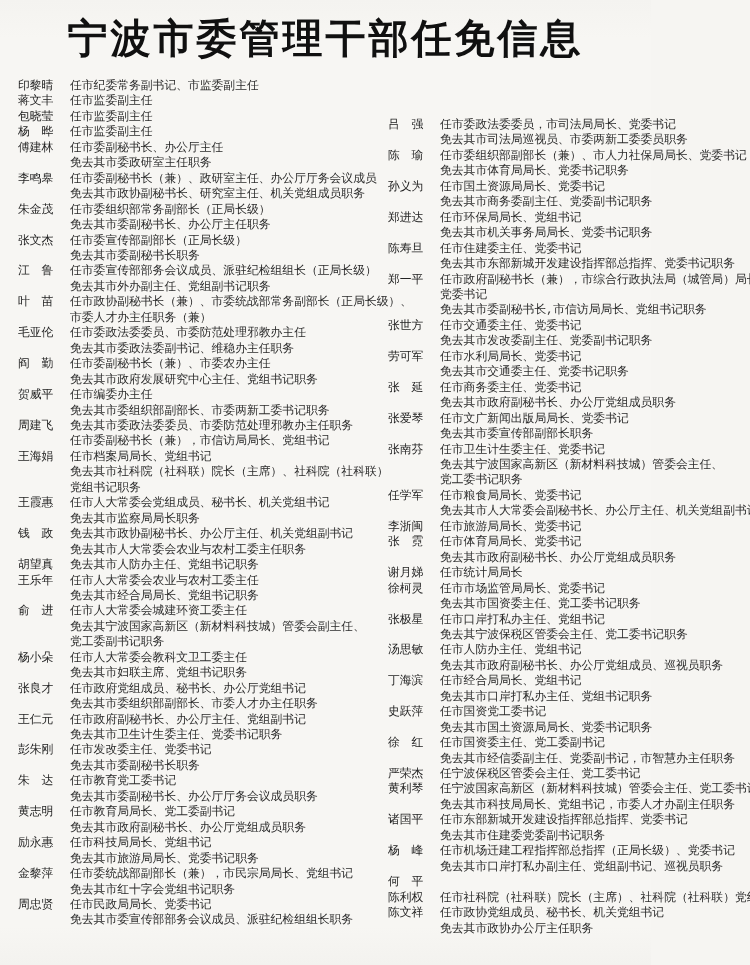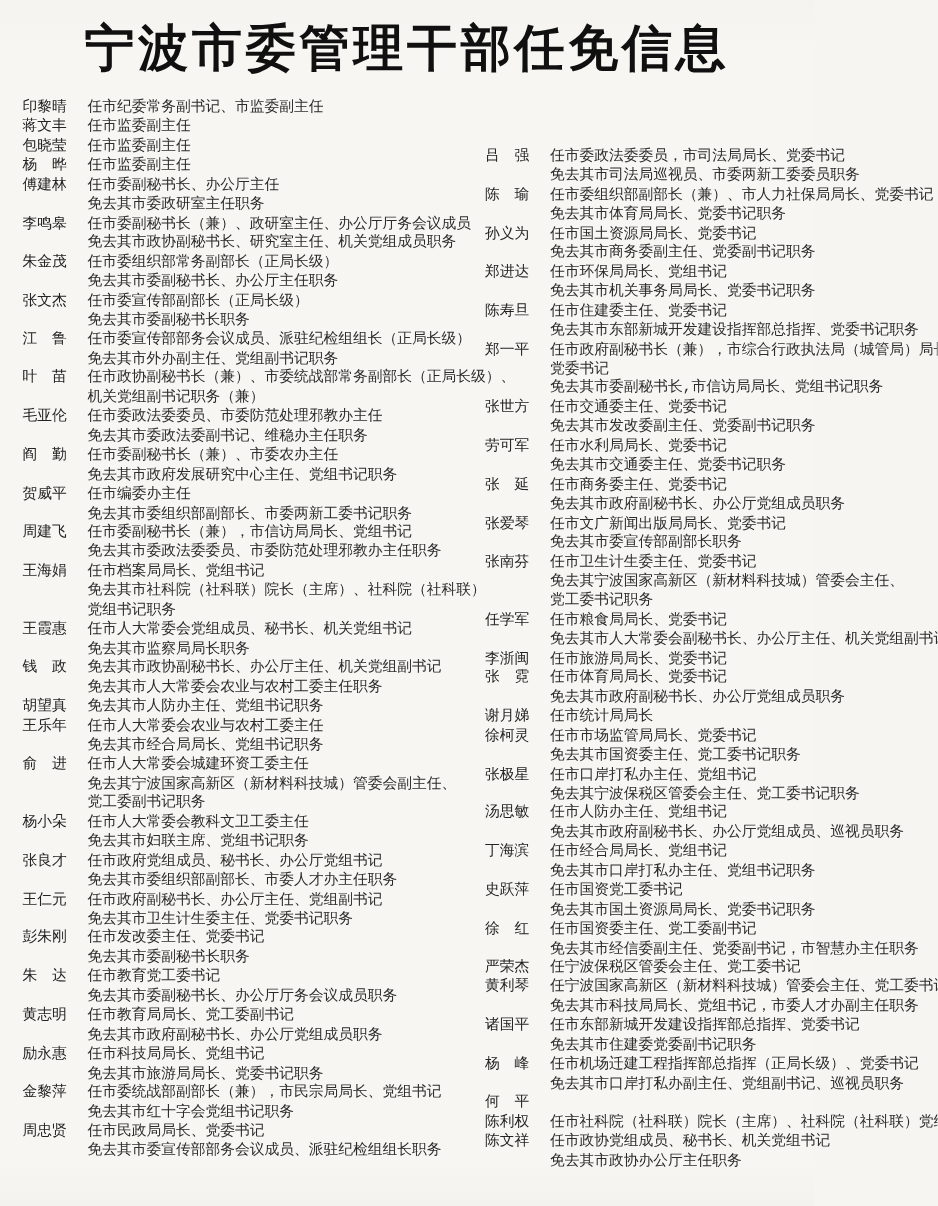--- a/index.html
+++ b/index.html
@@ -102,21 +102,21 @@
           <span class="name">江　鲁</span>
           <div class="lines">
             <div class="line">任市委宣传部部务会议成员、派驻纪检组组长（正局长级）</div>
             <div class="line">免去其市外办副主任、党组副书记职务</div>
           </div>
         </div>
         <div class="entry">
           <span class="name">叶　苗</span>
           <div class="lines">
             <div class="line">任市政协副秘书长（兼）、市委统战部常务副部长（正局长级）、</div>
-            <div class="line">机关党组副书记职务（兼）</div>
+            <div class="line">市委人才办主任职务（兼）</div>
           </div>
         </div>
         <div class="entry">
           <span class="name">毛亚伦</span>
           <div class="lines">
             <div class="line">任市委政法委委员、市委防范处理邪教办主任</div>
             <div class="line">免去其市委政法委副书记、维稳办主任职务</div>
           </div>
         </div>
         <div class="entry">
@@ -129,22 +129,22 @@
         <div class="entry">
           <span class="name">贺威平</span>
           <div class="lines">
             <div class="line">任市编委办主任</div>
             <div class="line">免去其市委组织部副部长、市委两新工委书记职务</div>
           </div>
         </div>
         <div class="entry">
           <span class="name">周建飞</span>
           <div class="lines">
+            <div class="line">免去其市委政法委委员、市委防范处理邪教办主任职务</div>
             <div class="line">任市委副秘书长（兼），市信访局局长、党组书记</div>
-            <div class="line">免去其市委政法委委员、市委防范处理邪教办主任职务</div>
           </div>
         </div>
         <div class="entry">
           <span class="name">王海娟</span>
           <div class="lines">
             <div class="line">任市档案局局长、党组书记</div>
             <div class="line">免去其市社科院（社科联）院长（主席）、社科院（社科联）</div>
             <div class="line">党组书记职务</div>
           </div>
         </div>

